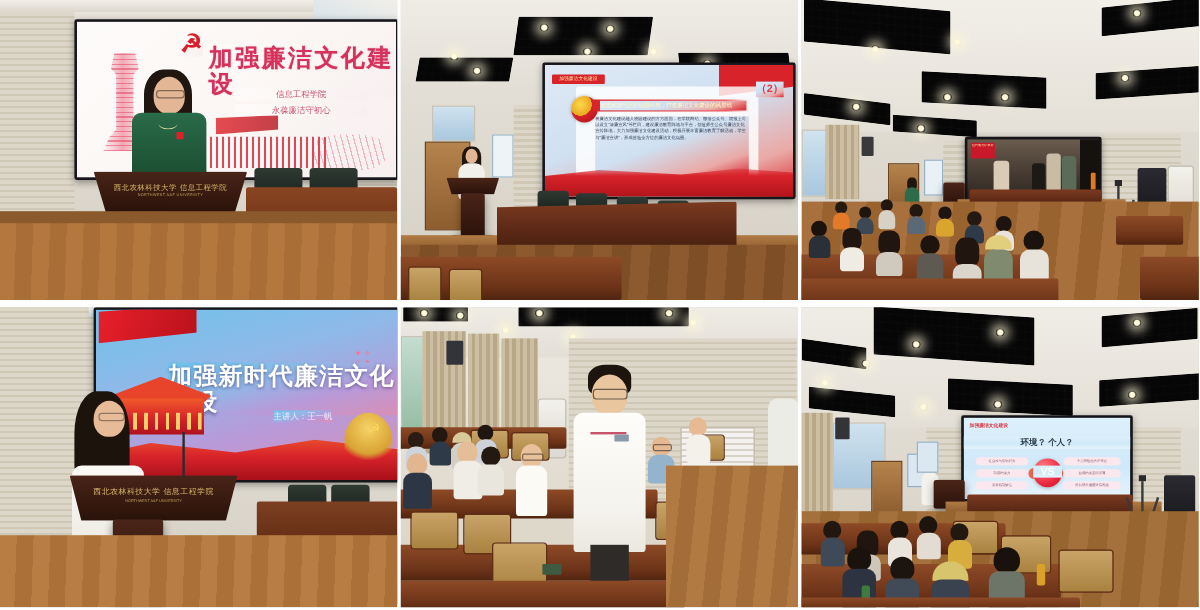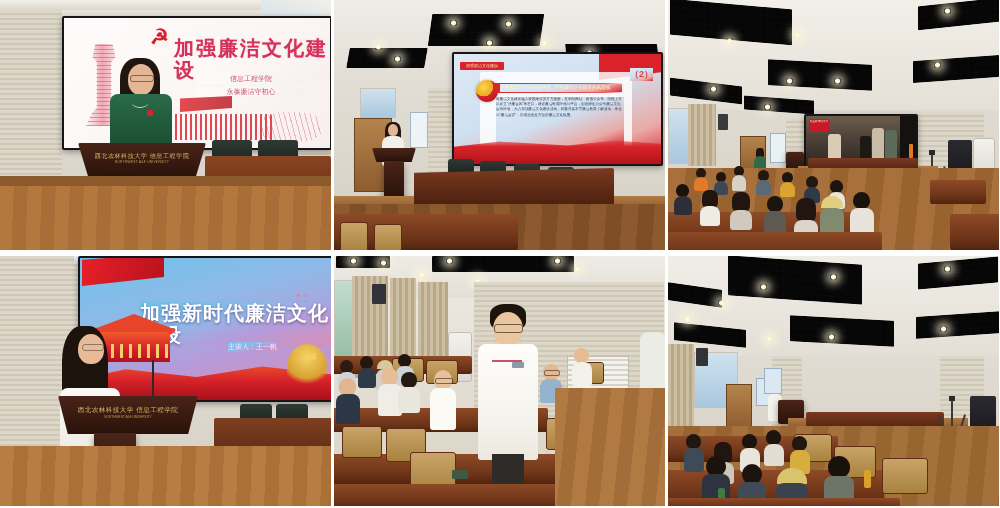--- a/index.html
+++ b/index.html
@@ -538,20 +538,36 @@
       <div class="spot" style="left:272px;top:70px;"></div>
 
       <div class="curtain" style="left:0;top:88px;width:26px;height:86px;"></div>
       <div class="window" style="left:26px;top:96px;width:42px;height:54px;"></div>
       <div style="position:absolute;left:28px;top:92px;width:12px;height:18px;background:#343438;border-radius:1px;"></div>
       <div class="door" style="left:58px;top:128px;width:24px;height:44px;"></div>
       <div style="position:absolute;left:88px;top:122px;width:14px;height:26px;background:#dbe8f2;border:1px solid #94aec0;"></div>
       <div class="panelwall" style="left:104px;top:100px;width:30px;height:72px;"></div>
       <div class="panelwall" style="left:272px;top:100px;width:44px;height:64px;"></div>
 
+      <div class="ledscreen" style="left:133px;top:90px;width:139px;height:68px;">
+        <div class="slide s5">
+          <div class="s5 hd" style="left:5px;top:4px;font-size:4px;">加强廉洁文化建设</div>
+          <div class="s5 q" style="left:0;right:0;top:16px;font-size:7px;">环境？ 个人？</div>
+          <div class="s5 pill" style="left:10px;top:33px;width:44px;height:7px;font-size:2.8px;line-height:7px;text-align:center;overflow:hidden;">社会风气影响行为</div>
+          <div class="s5 pill" style="left:10px;top:43px;width:44px;height:7px;font-size:2.8px;line-height:7px;text-align:center;overflow:hidden;">制度约束力</div>
+          <div class="s5 pill" style="left:10px;top:53px;width:44px;height:7px;font-size:2.8px;line-height:7px;text-align:center;overflow:hidden;">监督机制缺位</div>
+          <div class="s5 pill" style="right:8px;top:33px;width:48px;height:7px;font-size:2.8px;line-height:7px;text-align:center;overflow:hidden;">个人理想信念不坚定</div>
+          <div class="s5 pill" style="right:8px;top:43px;width:48px;height:7px;font-size:2.8px;line-height:7px;text-align:center;overflow:hidden;">自我约束意识淡薄</div>
+          <div class="s5 pill" style="right:8px;top:53px;width:48px;height:7px;font-size:2.8px;line-height:7px;text-align:center;overflow:hidden;">价值观念偏差对待诱惑</div>
+          <div class="s5 sideball" style="left:54px;top:42px;width:9px;height:9px;"></div>
+          <div class="s5 sideball" style="right:56px;top:42px;width:9px;height:9px;"></div>
+          <div class="s5 vsball" style="left:58px;top:34px;width:24px;height:24px;"></div>
+          <div class="s5 vstxt" style="left:58px;top:40px;width:24px;font-size:9px;line-height:10px;">VS</div>
+        </div>
+      </div>
 
       <div class="person" style="left:100px;top:128px;width:14px;height:36px;">
         <div class="head" style="left:3px;top:0;width:9px;height:10px;background:#1f1610;"></div>
         <div class="body" style="left:0;top:9px;width:14px;height:28px;background:#f4f2ec;"></div>
       </div>
       <div class="podium" style="left:110px;top:144px;width:26px;height:24px;"></div>
       <div style="position:absolute;left:96px;top:112px;width:16px;height:24px;background:#dbe8f2;border:1px solid #9ab2c4;"></div>
 
       <div class="stage" style="left:120px;top:162px;width:180px;height:10px;"></div>
       <div class="table-long" style="left:138px;top:156px;width:138px;height:22px;"></div>

